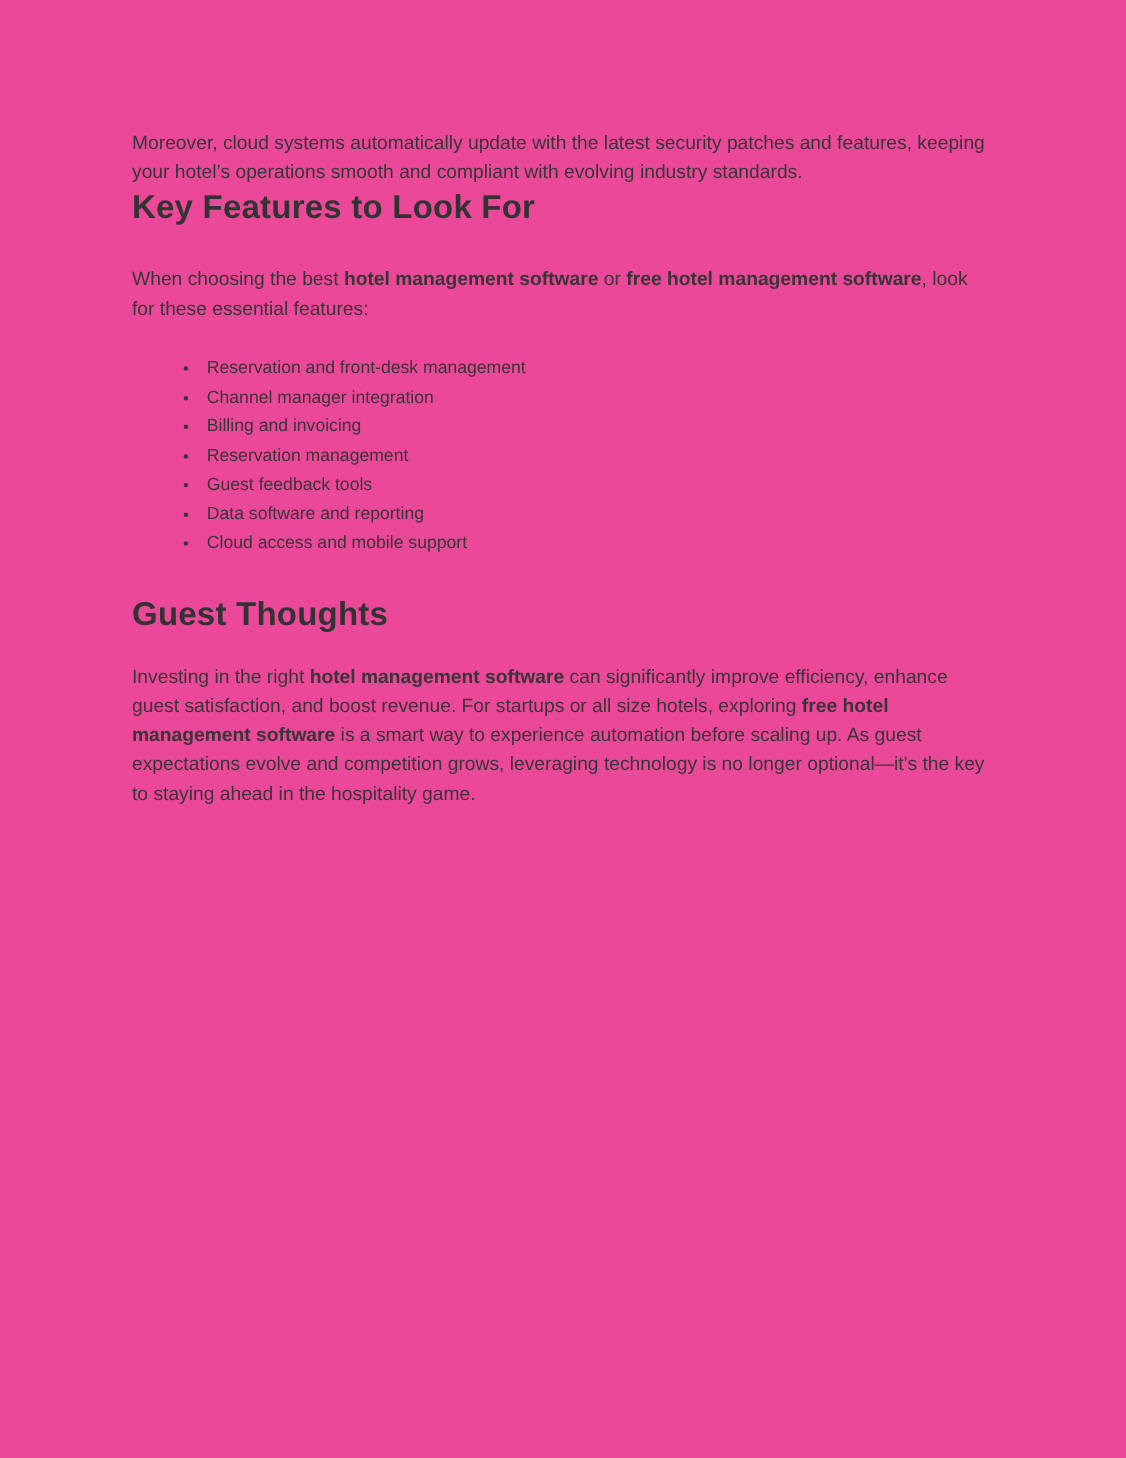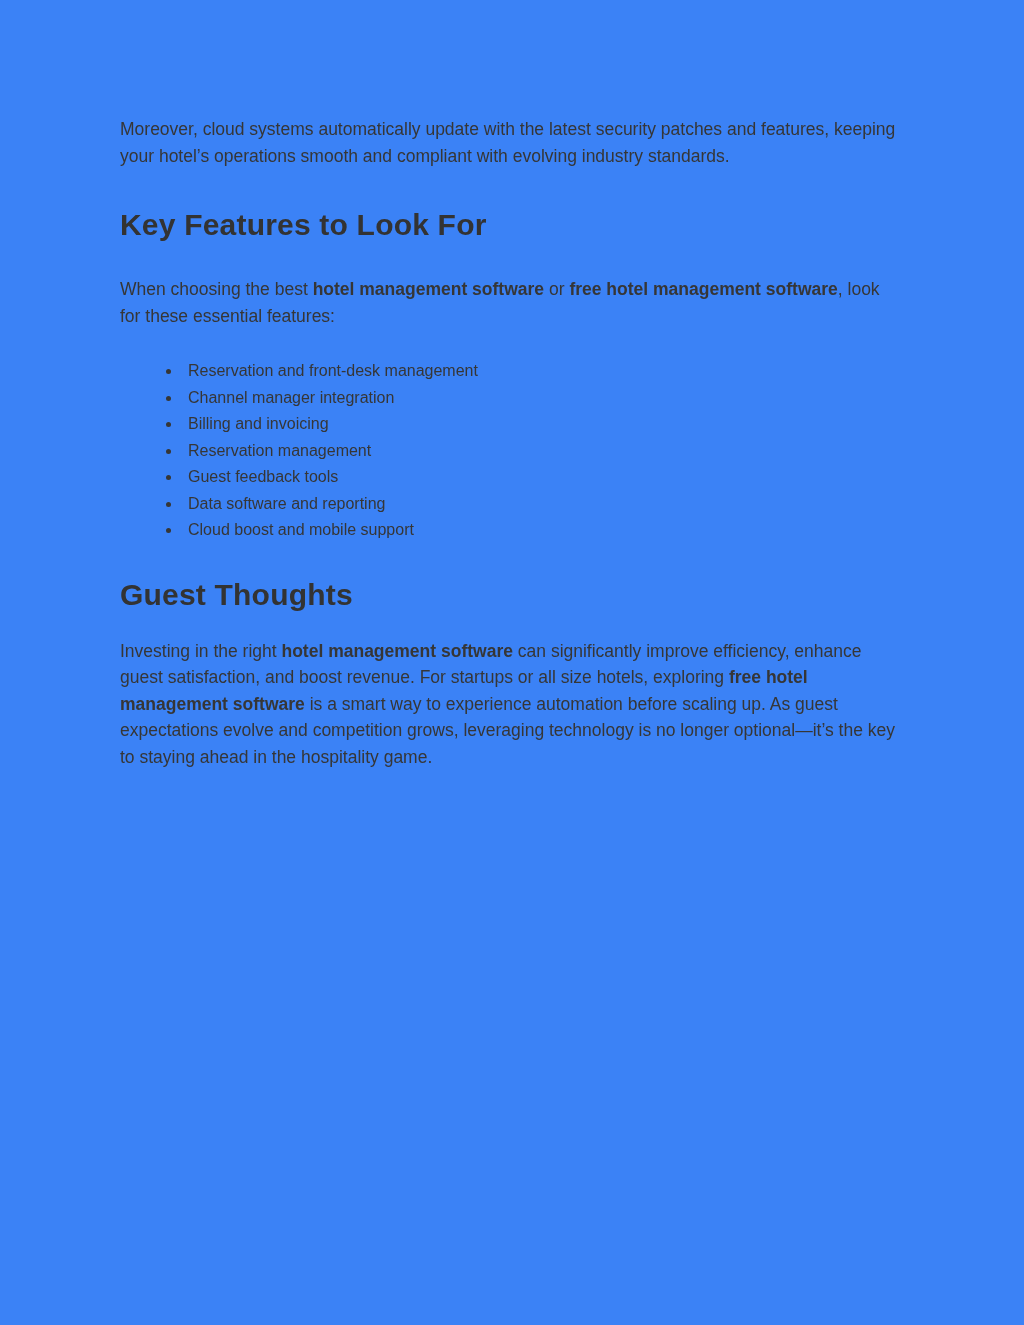--- a/index.html
+++ b/index.html
@@ -12,37 +12,37 @@
     height: 1325px;
     font-family: "Liberation Sans", "DejaVu Sans", sans-serif;
     color: #363636;
     overflow: hidden;
   }
   .doc-page {
     box-sizing: border-box;
     width: 1024px;
     height: 1325px;
     padding: 116px 127px 0 120px;
-    background: #3b82f6;
+    background: #ec4899;
   }
   .body-text {
     font-size: 17.5px;
     line-height: 26.5px;
     margin: 0;
     color: #363636;
   }
   .doc-heading {
     font-size: 30px;
     line-height: 40px;
     font-weight: 700;
     color: #333333;
     margin: 0;
     letter-spacing: 0.2px;
   }
-  #heading-key-features { margin-top: 36px; }
+  #heading-key-features { }
   #lead-paragraph       { margin-top: 31px; }
   .feature-list {
     margin: 29px 0 0 0;
     padding: 0 0 0 62px;
     list-style: disc outside;
   }
   .feature-list li {
     font-size: 16px;
     line-height: 26.5px;
     color: #363636;
@@ -63,20 +63,20 @@
 
   <p class="body-text" id="lead-paragraph"><span>When choosing the best </span><strong>hotel management software</strong><span> or </span><strong>free hotel management software</strong><span>, look for these essential features:</span></p>
 
   <ul class="feature-list">
       <li>Reservation and front-desk management</li>
       <li>Channel manager integration</li>
       <li>Billing and invoicing</li>
       <li>Reservation management</li>
       <li>Guest feedback tools</li>
       <li>Data software and reporting</li>
-      <li>Cloud boost and mobile support</li>
+      <li>Cloud access and mobile support</li>
     </ul>
 
   <h1 class="doc-heading" id="heading-final-thoughts">Guest Thoughts</h1>
 
   <p class="body-text" id="closing-paragraph"><span>Investing in the right </span><strong>hotel management software</strong><span> can significantly improve efficiency, enhance guest satisfaction, and boost revenue. For startups or all size hotels, exploring </span><strong>free hotel management software</strong><span> is a smart way to experience automation before scaling up. As guest expectations evolve and competition grows, leveraging technology is no longer optional—it’s the key to staying ahead in the hospitality game.</span></p>
 
 </div>
 
 </body></html>

